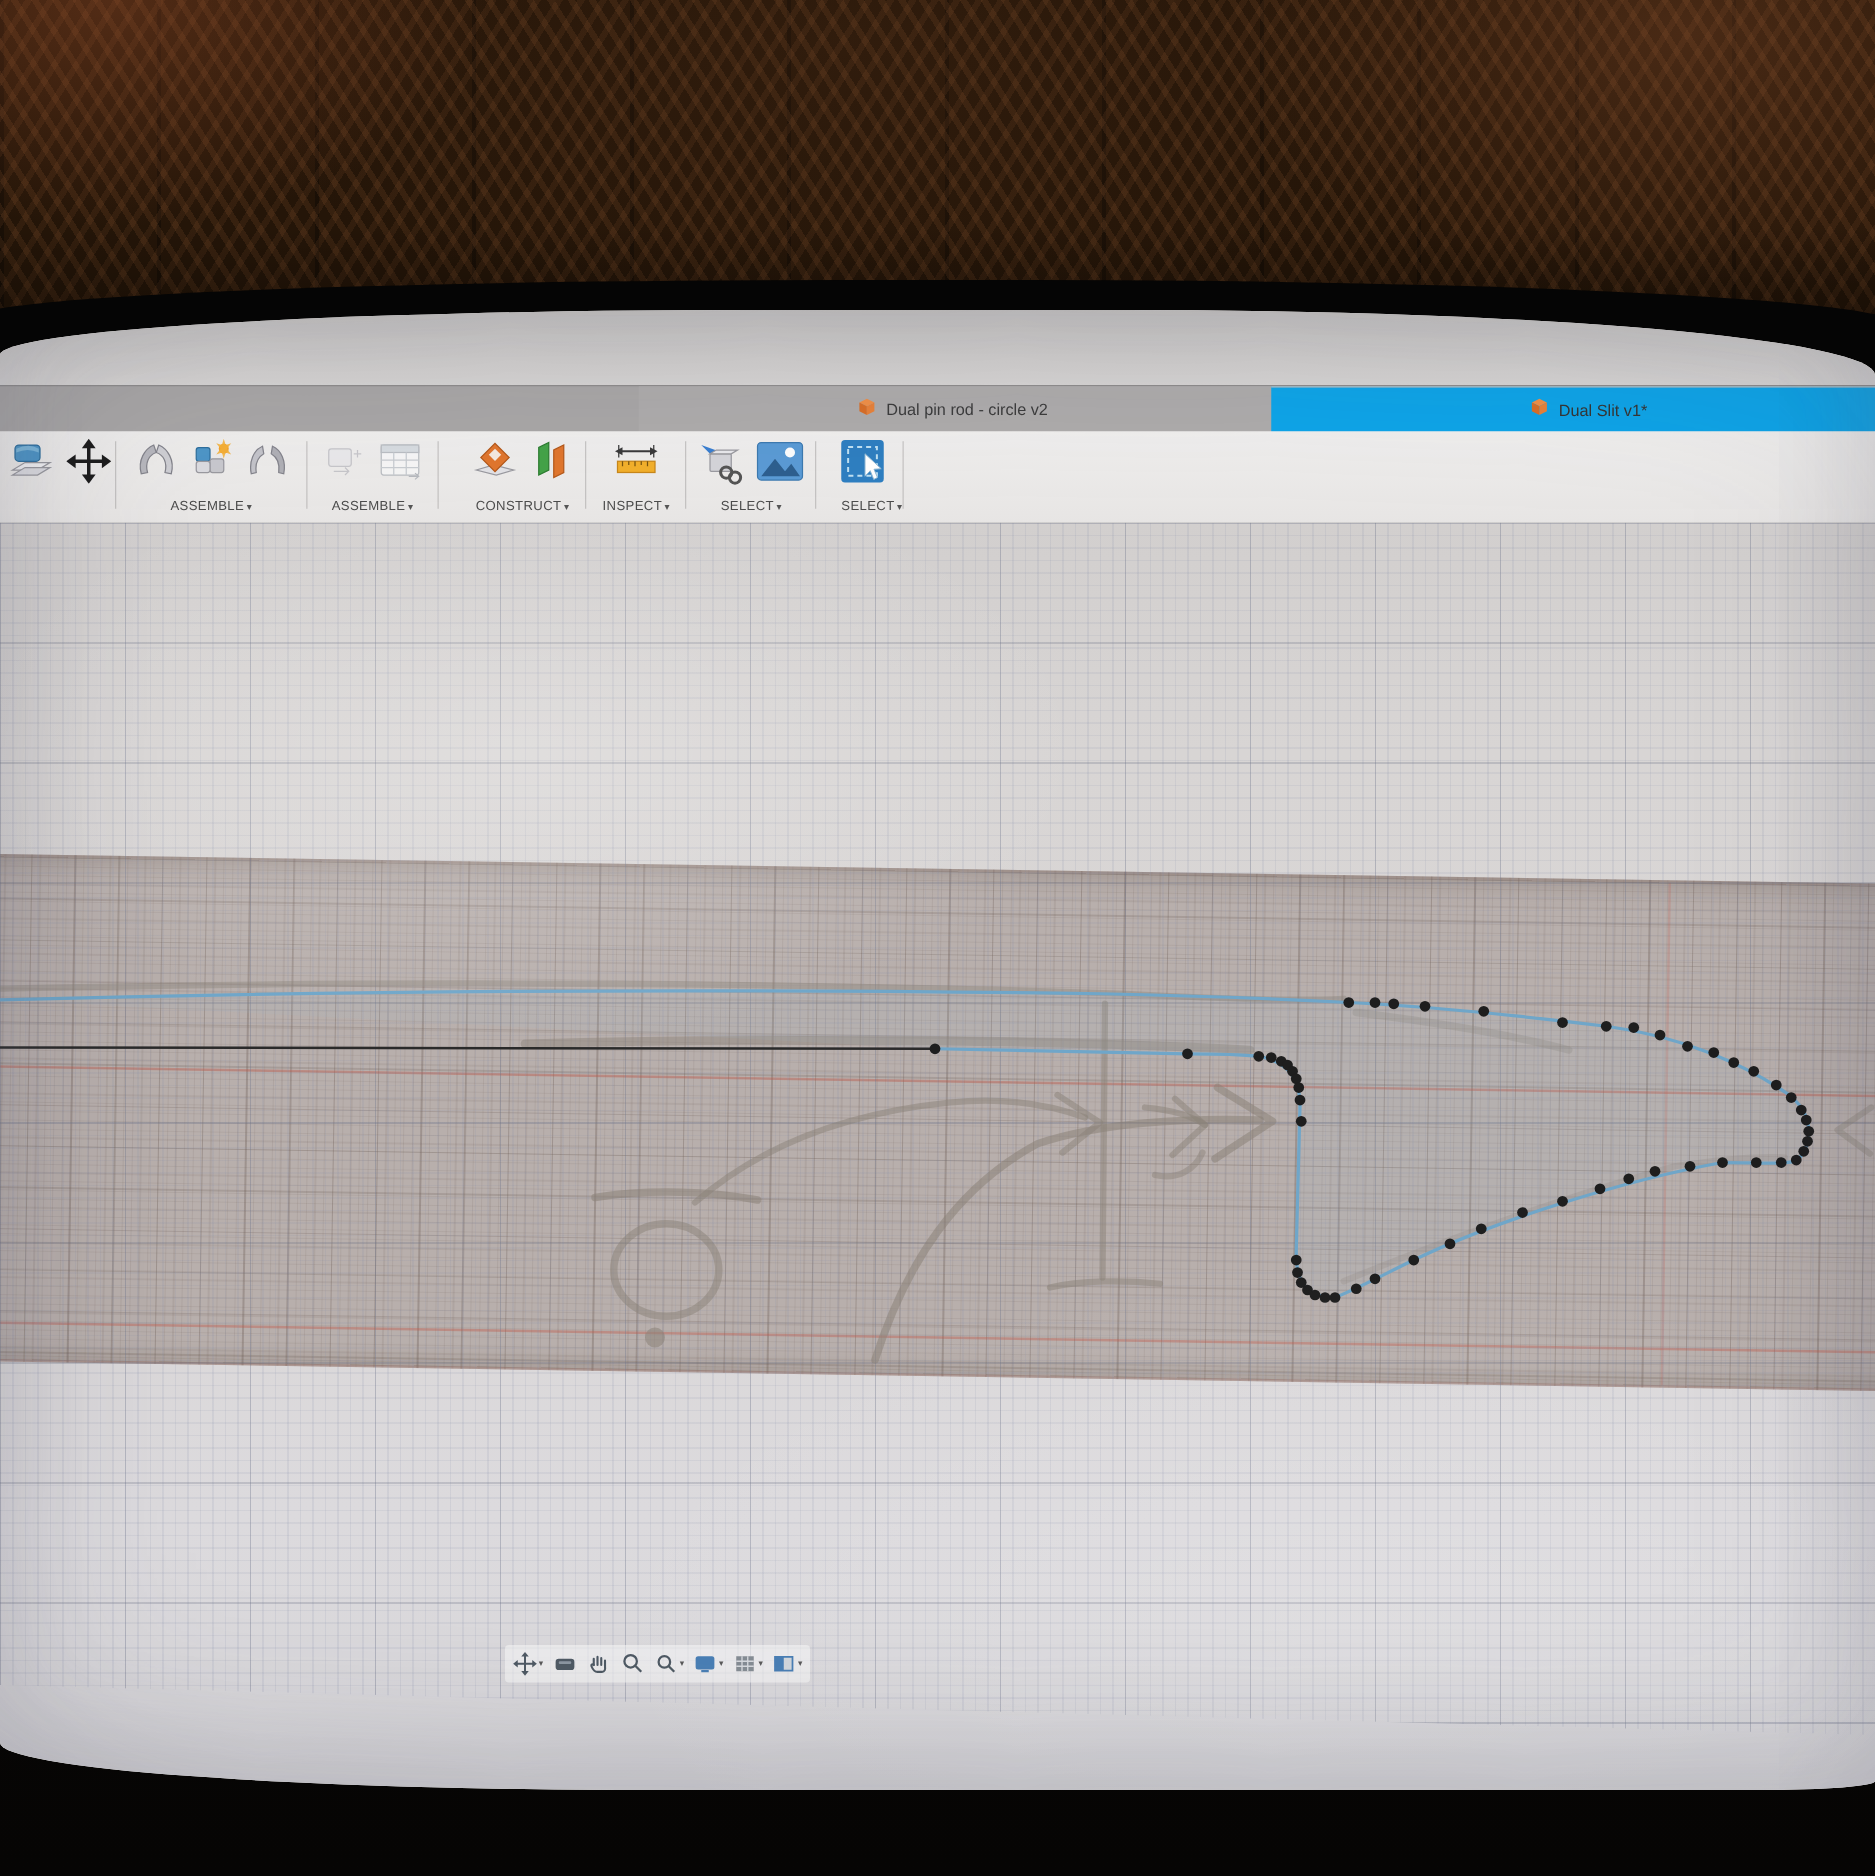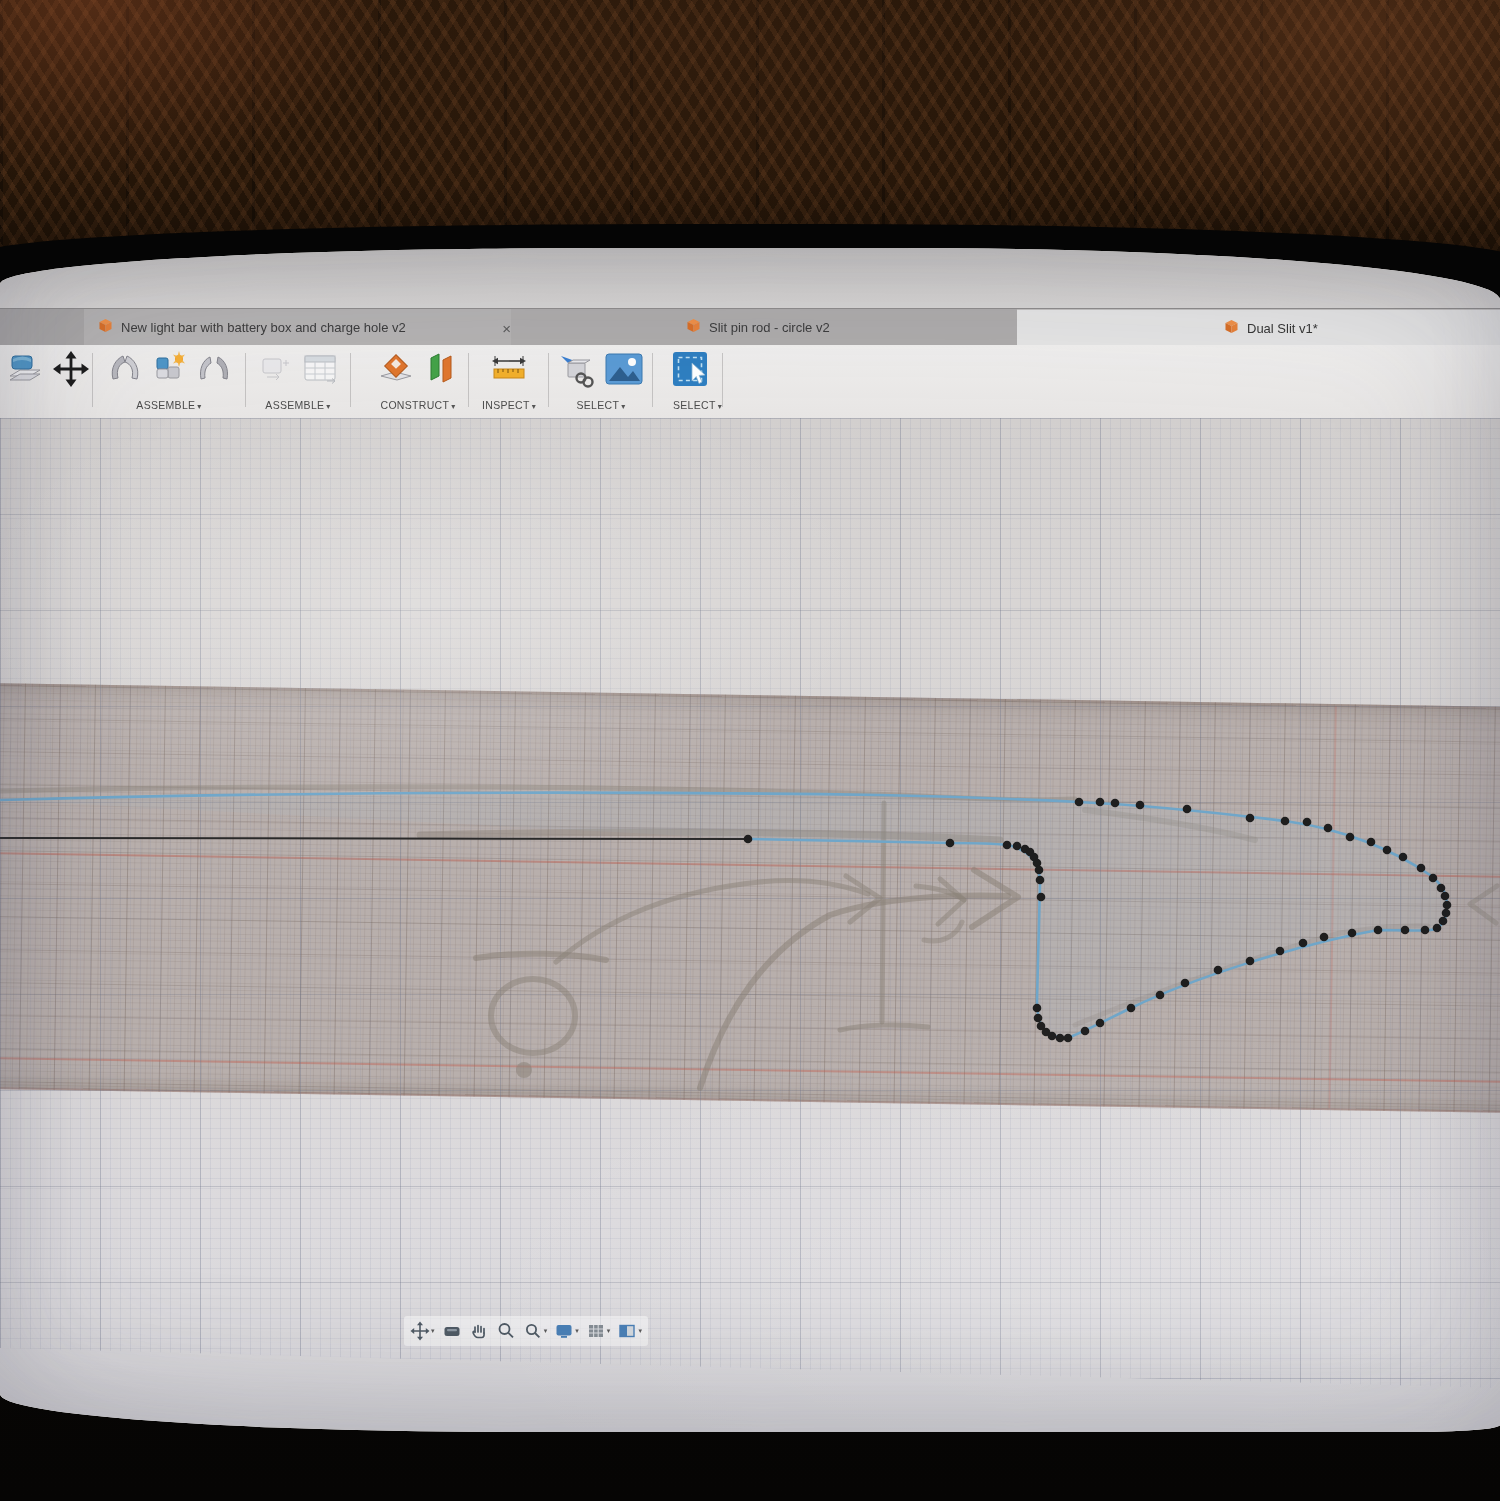--- a/index.html
+++ b/index.html
@@ -38,21 +38,21 @@
   
   .tabbar{position:absolute;top:60px;left:0;right:0;height:37px;background:#a9a7a7;
           border-top:1px solid #8f8d8d;}
   .tab{position:absolute;top:0;bottom:0;display:flex;align-items:center;overflow:hidden;}
   .tab .cube{flex:0 0 auto;margin-right:8px;}
   .tab .lbl{font-size:13px;color:#3c3c3c;white-space:nowrap;}
   .tab .x{position:absolute;right:14px;top:50%;transform:translateY(-50%);
           font-size:15px;color:#5a5a5a;line-height:1;cursor:pointer;}
   .tab1{left:84px;width:427px;background:#b5b3b3;padding-left:14px;}
   .tab2{left:511px;width:506px;background:#aeacac;padding-left:175px;}
-  .tab3{left:1017px;right:0;background:#e5e5e5;padding-left:207px;border-top:1px solid #c2c0bf;}
+  .tab3{left:1017px;right:0;background:#0ea5e9;padding-left:207px;border-top:1px solid #c2c0bf;}
   .tab3 .lbl{color:#353535;}
 
   
   .toolbar{position:absolute;top:97px;left:0;right:0;height:73px;
            background:linear-gradient(180deg,#f0efee,#e7e5e4);border-bottom:1px solid #cccbca;}
   .tgroup{position:absolute;top:3px;text-align:center;}
   .ticons{display:flex;justify-content:center;align-items:center;gap:8px;height:46px;}
   .tlabel{font-size:10.5px;color:#4b4b4b;letter-spacing:.3px;margin-top:5px;white-space:nowrap;}
   .tlabel .caret{font-size:8px;color:#555;margin-left:2px;}
   .tsep{position:absolute;top:8px;height:54px;width:1px;background:rgba(150,148,148,.45);}
@@ -101,40 +101,29 @@
 <div id="photo">
 
   <div class="wood"></div>
   <div class="bezel"></div>
 
   <div class="screen">
 
     <div class="titlebar"></div>
 
     <div class="tabbar">
-      <div class="tab tab1">
-        <span class="cube">
-          <svg width="15" height="15" viewBox="0 0 15 15">
-              <polygon points="7.5,1 13.5,4 7.5,7 1.5,4" fill="#f09048"></polygon>
-              <polygon points="1.5,4 7.5,7 7.5,14 1.5,11" fill="#d86f28"></polygon>
-              <polygon points="13.5,4 7.5,7 7.5,14 13.5,11" fill="#e8823a"></polygon>
-            </svg>
-        </span>
-        <span class="lbl">New light bar with battery box and charge hole v2</span>
-        <span class="x">×</span>
-      </div>
       <div class="tab tab2">
         <span class="cube">
           <svg width="15" height="15" viewBox="0 0 15 15">
               <polygon points="7.5,1 13.5,4 7.5,7 1.5,4" fill="#f09048"></polygon>
               <polygon points="1.5,4 7.5,7 7.5,14 1.5,11" fill="#d86f28"></polygon>
               <polygon points="13.5,4 7.5,7 7.5,14 13.5,11" fill="#e8823a"></polygon>
             </svg>
         </span>
-        <span class="lbl">Slit pin rod - circle v2</span>
+        <span class="lbl">Dual pin rod - circle v2</span>
         <span class="x">×</span>
       </div>
       <div class="tab tab3">
         <span class="cube">
           <svg width="15" height="15" viewBox="0 0 15 15">
               <polygon points="7.5,1 13.5,4 7.5,7 1.5,4" fill="#f09048"></polygon>
               <polygon points="1.5,4 7.5,7 7.5,14 1.5,11" fill="#d86f28"></polygon>
               <polygon points="13.5,4 7.5,7 7.5,14 13.5,11" fill="#e8823a"></polygon>
             </svg>
         </span>

